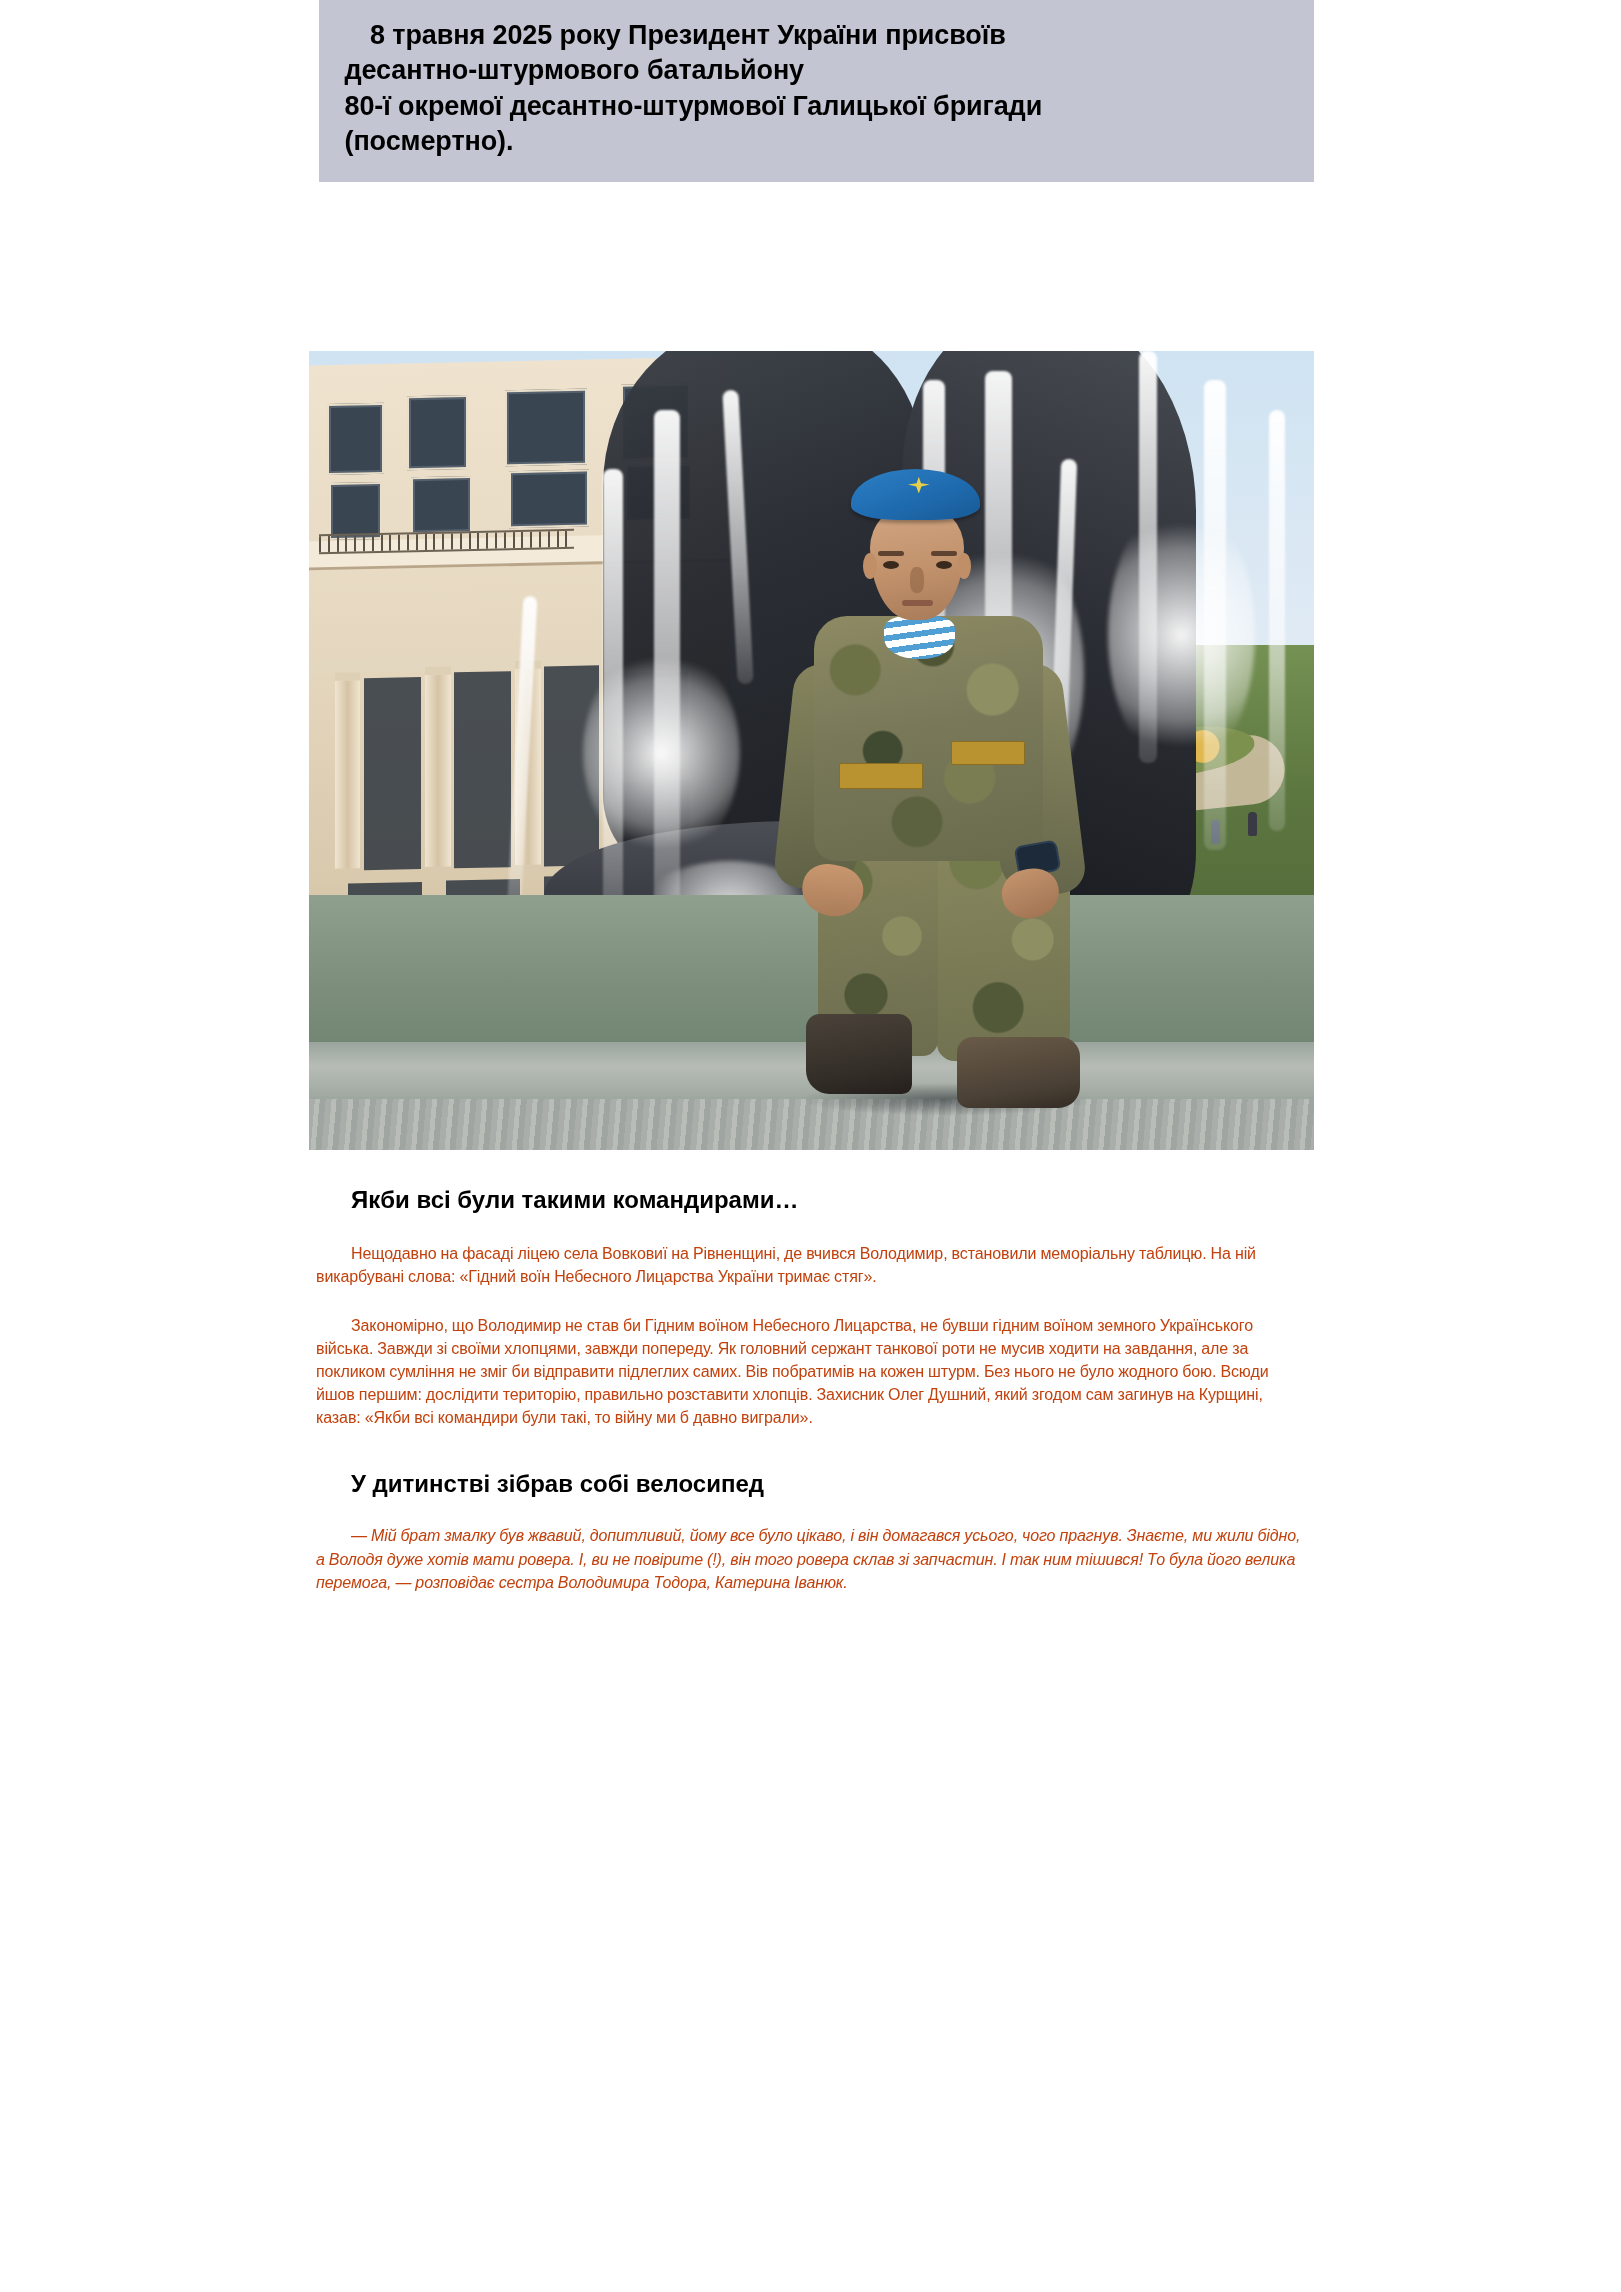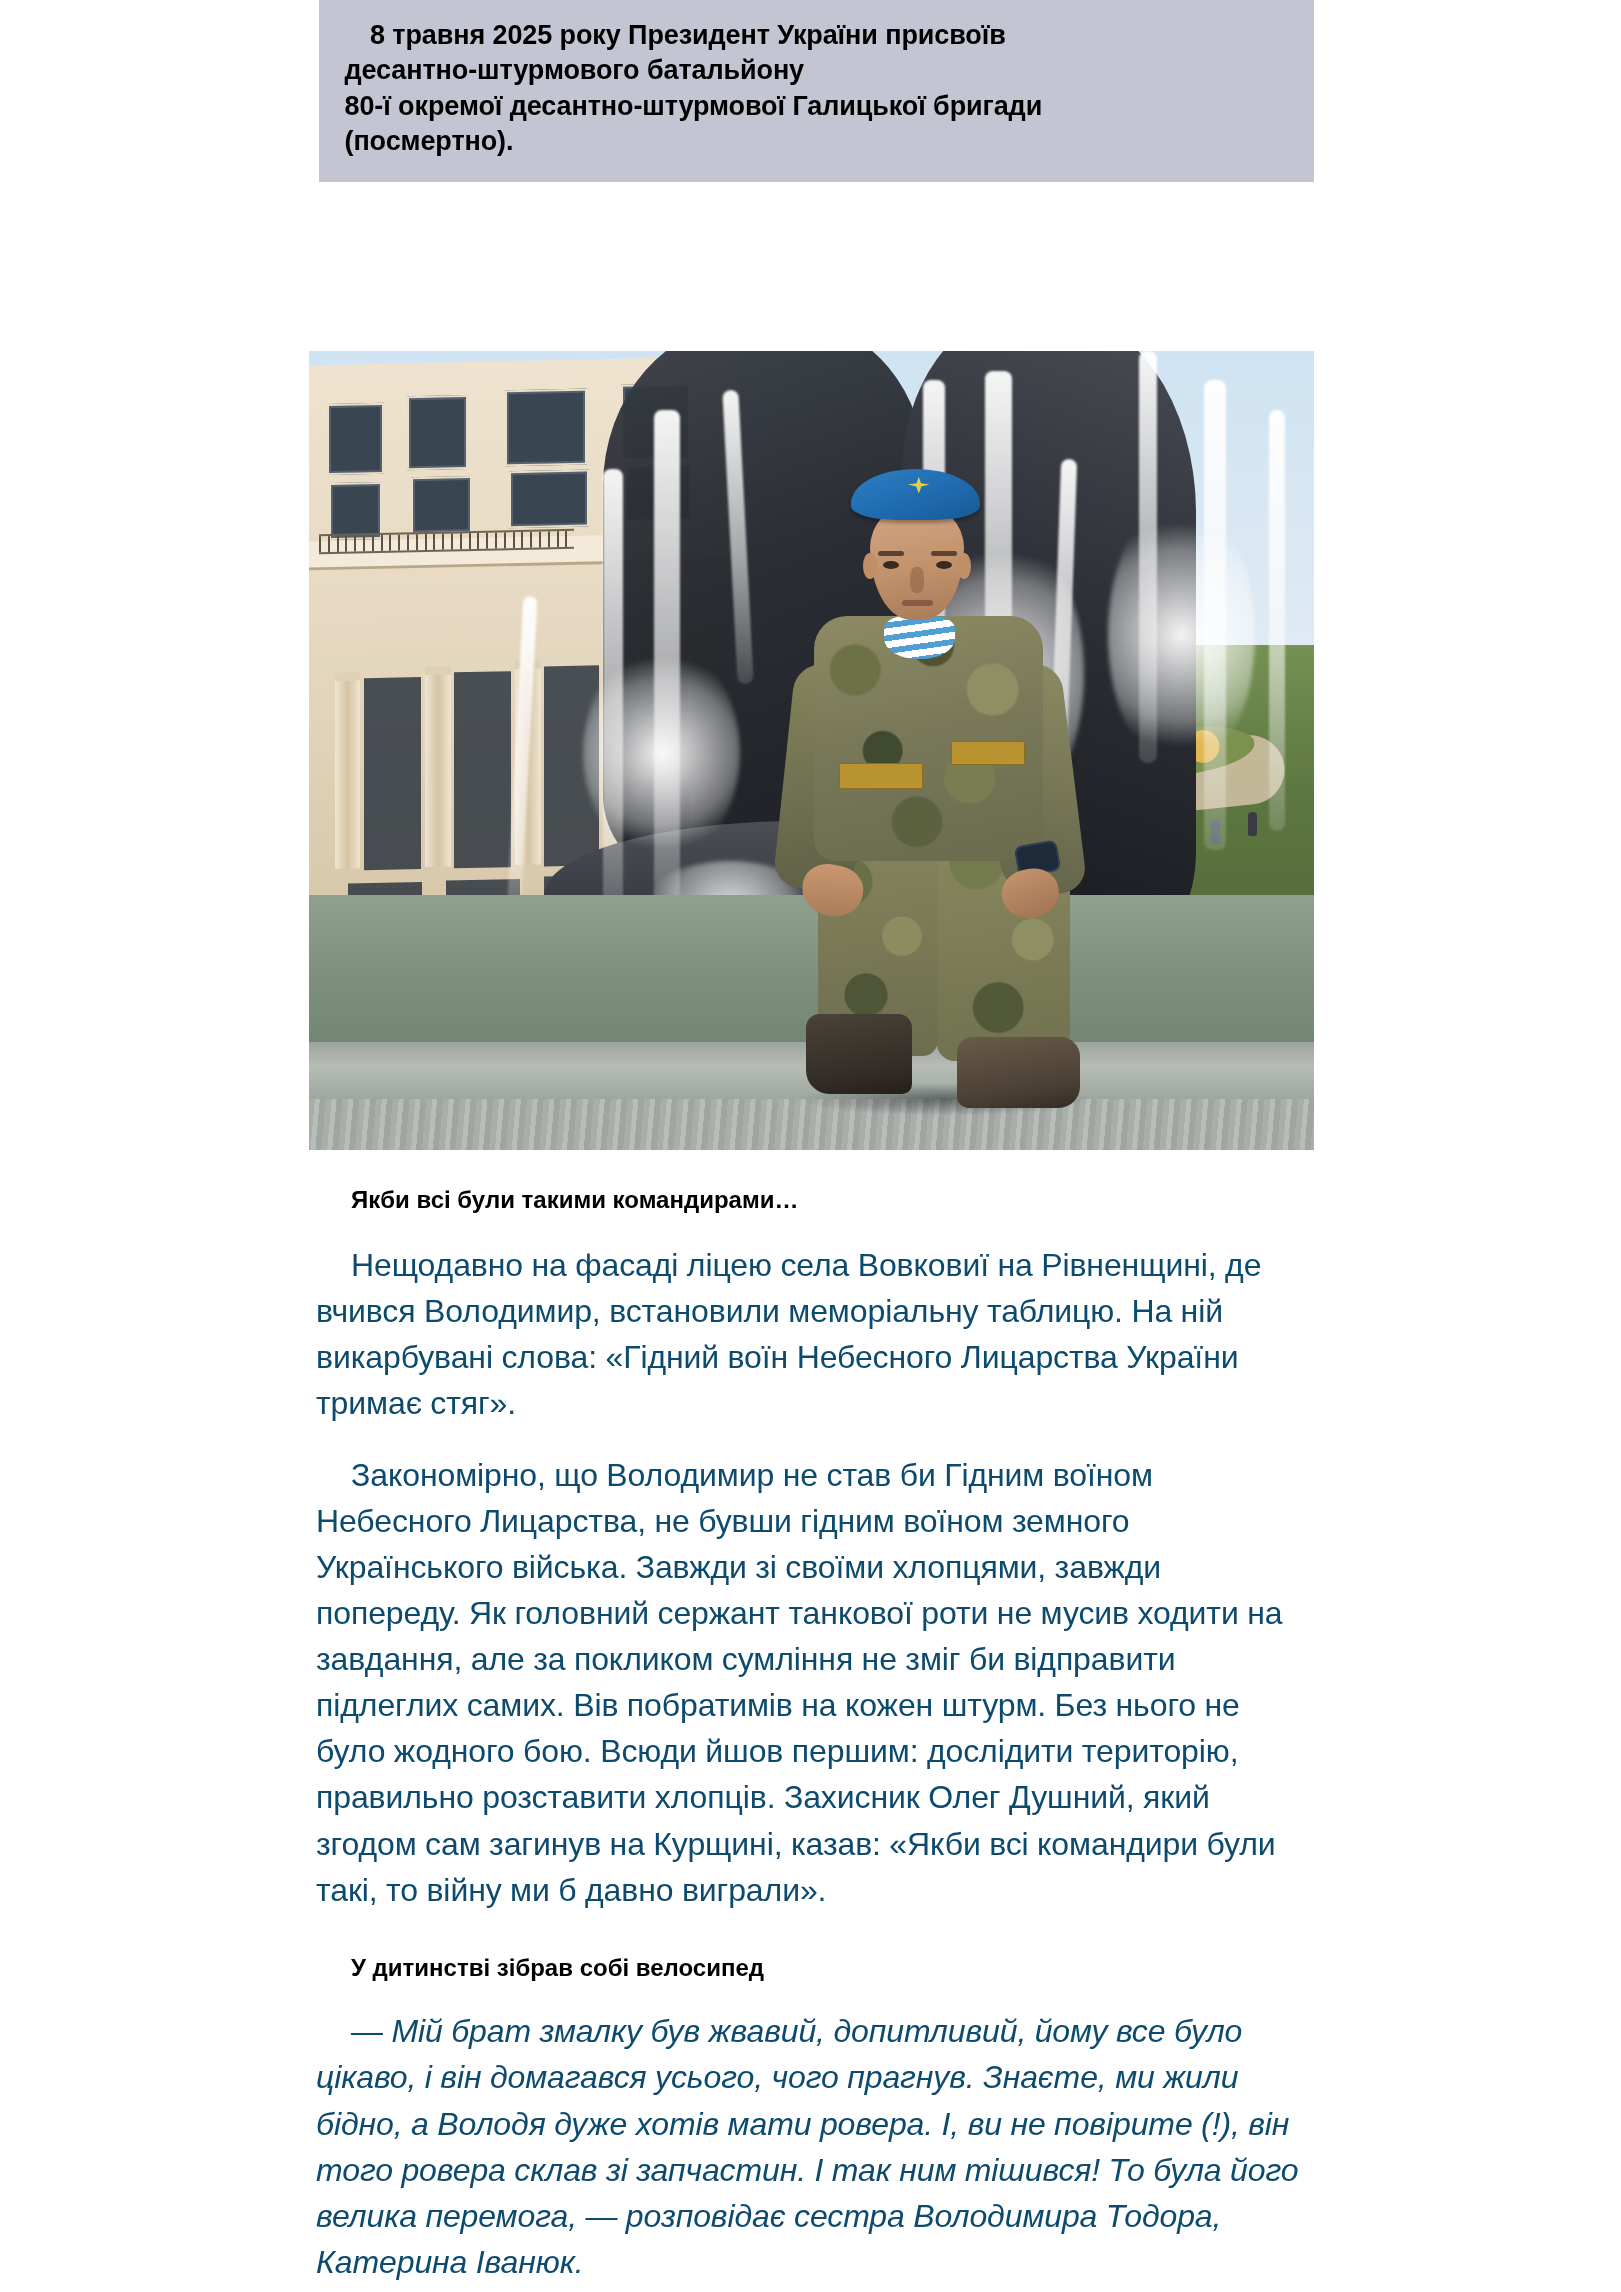--- a/index.html
+++ b/index.html
@@ -348,23 +348,23 @@
     color: #000;
     margin: 0 0 25.5px 0;
     text-indent: 35px;
   }
   .subhead.second {
     margin-top: 39px;
     margin-bottom: 24px;
   }
   p.para {
     font-family: "Liberation Sans", "DejaVu Sans", sans-serif;
-    font-size: 32px;
+    font-size: 16px;
     line-height: 1.44;
-    color: #0c4a6e;
+    color: #c2410c;
     margin: 0 0 25.5px 0;
     text-indent: 35px;
     text-align: left;
     word-spacing: -0.3px;
     letter-spacing: -0.1px;
   }
   p.para.italic {
     font-style: italic;
     text-indent: 35px;
   }

